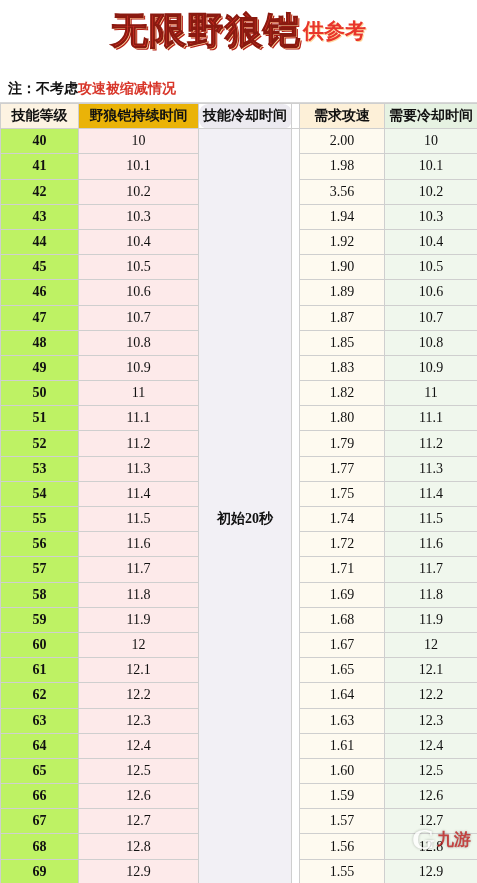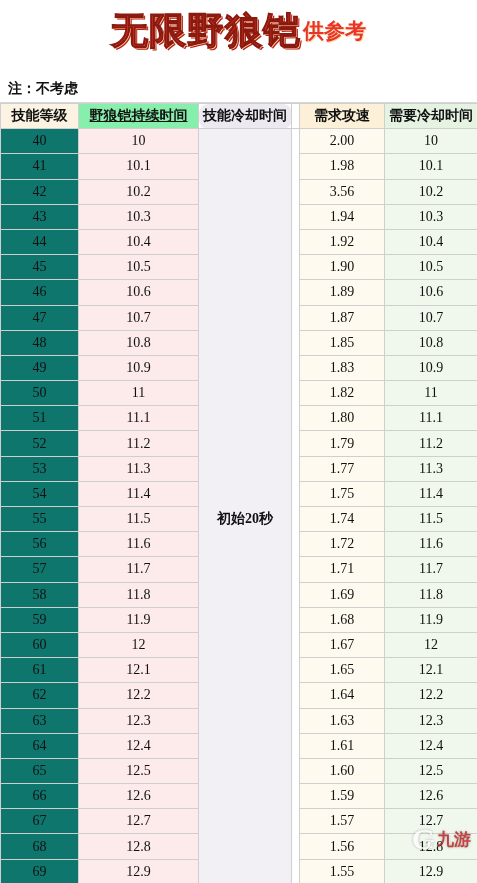--- a/index.html
+++ b/index.html
@@ -55,27 +55,27 @@
   }
   table.main th, table.main td{
     border:1px solid #cfcfcf;
     text-align:center;
     font-size:14px;
     height:24.2px;
     padding:0;
     color:#111;
   }
   th.h-lvl{background:#fdf3e2;font-weight:bold;font-size:13.5px;}
-  th.h-dur{background:#86efac;font-weight:bold;font-size:13.5px;text-decoration:underline;}
+  th.h-dur{background:#eab308;font-weight:bold;font-size:13.5px;}
   th.h-cd{background:#eceaf0;font-weight:bold;font-size:13.5px;border-radius:9px;}
   th.h-gap{background:#ffffff;border-top:none;border-bottom:none;}
   th.h-need{background:#fdf0d8;font-weight:bold;font-size:13.5px;}
   th.h-needcd{background:#e6f2e2;font-weight:bold;font-size:13.5px;}
 
-  td.c-lvl{background:#0f766e;font-weight:normal;}
+  td.c-lvl{background:#bef264;font-weight:bold;}
   td.c-dur{background:#fdeaea;}
   td.c-cd{background:#f2f0f5;font-weight:bold;font-size:15px;}
   td.c-gap{background:#ffffff;border-top:none;border-bottom:none;border-left:none;border-right:none;}
   td.c-need{background:#fefaf0;}
   td.c-needcd{background:#f0f7ed;}
 
   col.w-lvl{width:78px;}
   col.w-dur{width:120px;}
   col.w-cd{width:93px;}
   col.w-gap{width:8px;}
@@ -106,20 +106,21 @@
 
 <div class="page">
 
   <div class="title-bar">
     <span class="title-main">无限野狼铠</span>
     <span class="title-sub">供参考</span>
   </div>
 
   <div class="note">
     <span>注：不考虑</span>
+      <span class="red">攻速被缩减情况</span>
   </div>
 
   <table class="main">
     <colgroup>
       <col class="w-lvl">
         <col class="w-dur">
         <col class="w-cd">
         <col class="w-gap">
         <col class="w-need">
         <col class="w-needcd">

